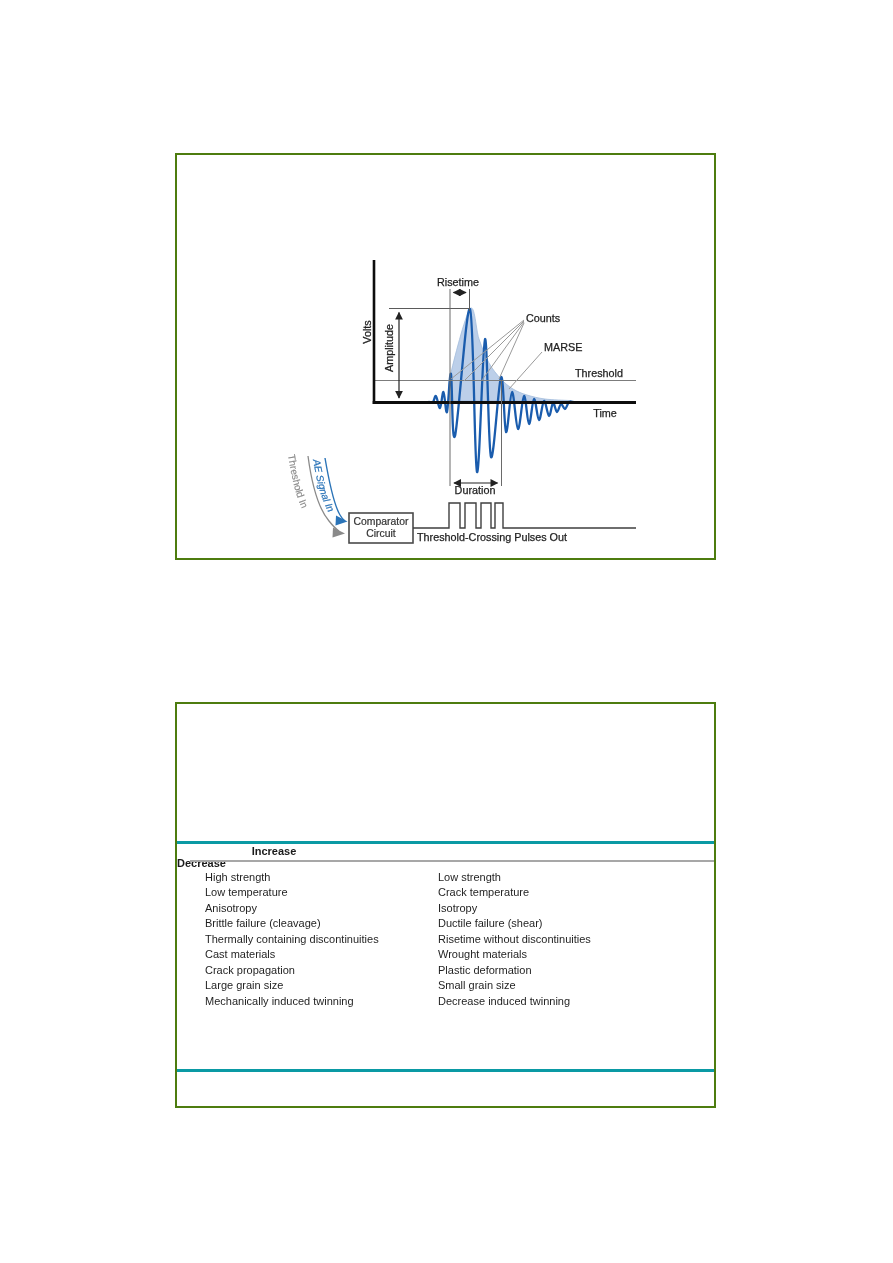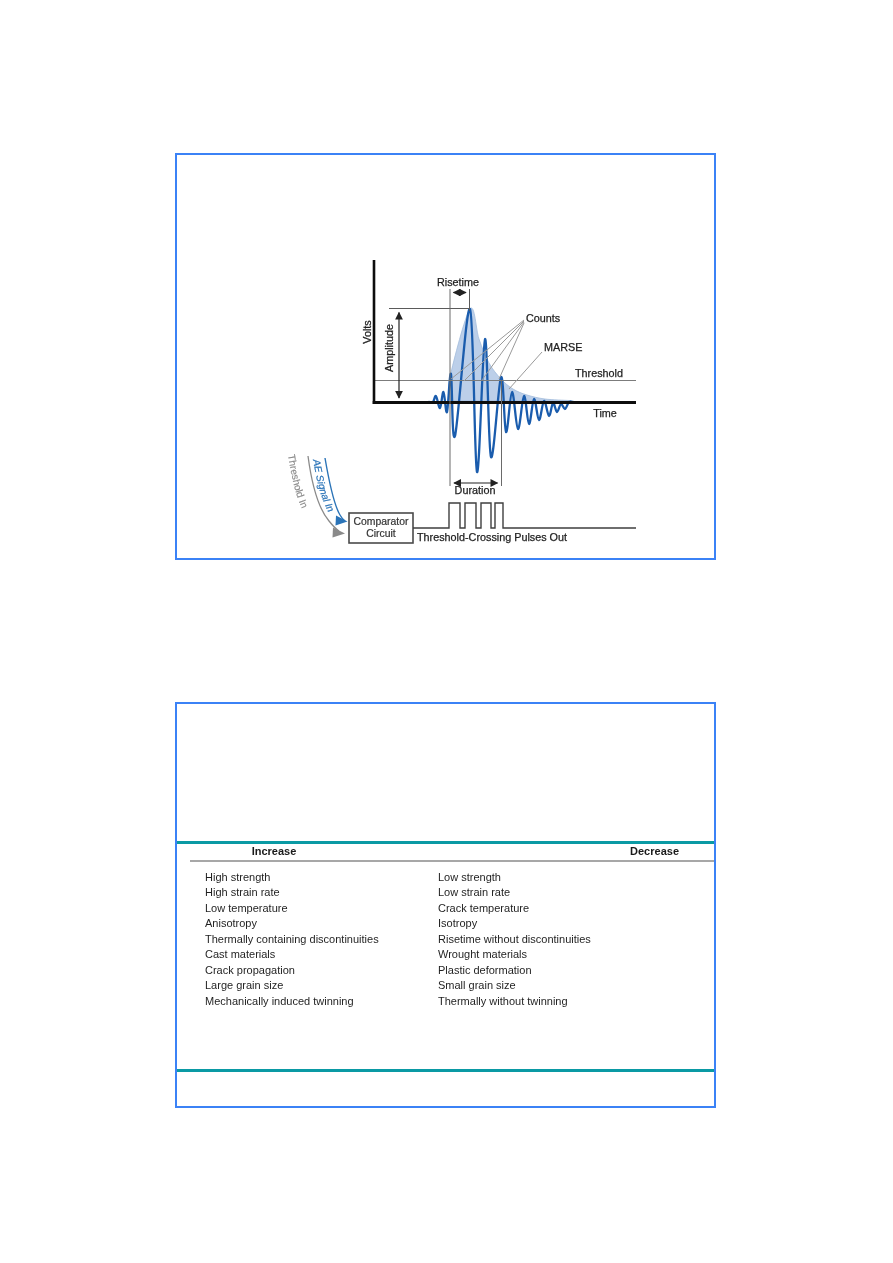--- a/index.html
+++ b/index.html
@@ -1,40 +1,40 @@
 <!DOCTYPE html>
 <html><head>
 <meta charset="utf-8">
 <style>
   html,body{margin:0;padding:0;background:#ffffff;}
   .page{position:relative;width:893px;height:1263px;background:#ffffff;overflow:hidden;
         font-family:"Liberation Sans",sans-serif;}
-  .panel{position:absolute;left:175px;width:541px;border:2px solid #3b82f6;background:#fff;box-sizing:border-box;}
+  .panel{position:absolute;left:175px;width:541px;border:2px solid #4d7c0f;background:#fff;box-sizing:border-box;}
   .panel-top{top:153px;height:407px;}
   .panel-bottom{top:702px;height:406px;}
   .panel svg{display:block;width:100%;height:100%;}
 
   
   .dlabel{font-family:"Liberation Sans",sans-serif;font-size:10.8px;fill:#1f1f1f;
           stroke:#1f1f1f;stroke-width:0.25px;}
   .boxlabel{font-family:"Liberation Sans",sans-serif;font-size:10.4px;fill:#333;
           stroke:#333;stroke-width:0.2px;}
   .curvelabel{font-family:"Liberation Sans",sans-serif;font-size:10px;}
   .ae-curve-text{fill:#2b74b8;stroke:#2b74b8;stroke-width:0.2px;font-style:italic;}
   .th-curve-text{fill:#8a8a8a;stroke:#8a8a8a;stroke-width:0.15px;}
 
   
   .teal-line{position:absolute;left:0;right:0;height:3px;}
   .teal-top{top:137px;}
   .teal-bottom{top:365px;}
   .head-rule{position:absolute;top:156px;left:13px;right:0;height:1.5px;background:#a7a7a7;}
   .thead{position:absolute;top:141px;left:0;right:0;display:flex;
-         font-size:11px;font-weight:bold;color:#1a1a1a;}
+         font-size:11px;font-weight:bold;color:#1a1a1a;flex-direction:column;}
   .thead .hcell1{width:194px;text-align:center;}
-  .thead .hcell2{width:308px;text-align:right;}
+  .thead .hcell2{width:308px;text-align:left;}
   .rows{position:absolute;top:166px;left:28px;right:6px;font-size:11px;color:#1f1f1f;}
   .trow{display:flex;line-height:15.45px;}
   .tcell{white-space:nowrap;}
   .tcell.c1{width:233px;flex:none;}
 </style>
 </head>
 <body>
 
 <div class="page">
 
@@ -110,48 +110,48 @@
       <span class="hcell1">Increase</span>
       <span class="hcell2">Decrease</span>
     </div>
     <div class="head-rule"></div>
     <div class="rows">
         <div class="trow">
           <div class="tcell c1">High strength</div>
           <div class="tcell">Low strength</div>
         </div>
         <div class="trow">
-          <div class="tcell c1">High strain rate</div>
-          <div class="tcell">Low strain rate</div>
-        </div>
-        <div class="trow">
           <div class="tcell c1">Low temperature</div>
           <div class="tcell">Crack temperature</div>
         </div>
         <div class="trow">
           <div class="tcell c1">Anisotropy</div>
           <div class="tcell">Isotropy</div>
+        </div>
+        <div class="trow">
+          <div class="tcell c1">Brittle failure (cleavage)</div>
+          <div class="tcell">Ductile failure (shear)</div>
         </div>
         <div class="trow">
           <div class="tcell c1">Thermally containing discontinuities</div>
           <div class="tcell">Risetime without discontinuities</div>
         </div>
         <div class="trow">
           <div class="tcell c1">Cast materials</div>
           <div class="tcell">Wrought materials</div>
         </div>
         <div class="trow">
           <div class="tcell c1">Crack propagation</div>
           <div class="tcell">Plastic deformation</div>
         </div>
         <div class="trow">
           <div class="tcell c1">Large grain size</div>
           <div class="tcell">Small grain size</div>
         </div>
         <div class="trow">
           <div class="tcell c1">Mechanically induced twinning</div>
-          <div class="tcell">Thermally without twinning</div>
+          <div class="tcell">Decrease induced twinning</div>
         </div>
       </div>
     <div class="teal-line teal-bottom" style="background: rgb(10, 154, 164);"></div>
   </div>
 
 </div>
 
 </body></html>

